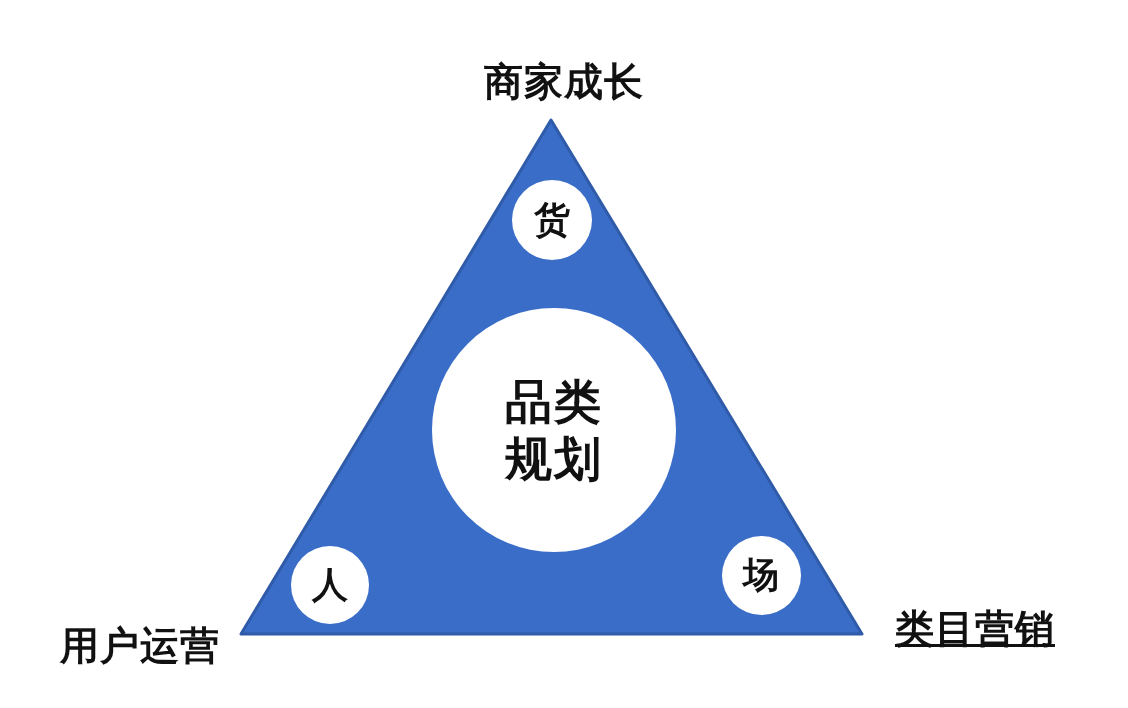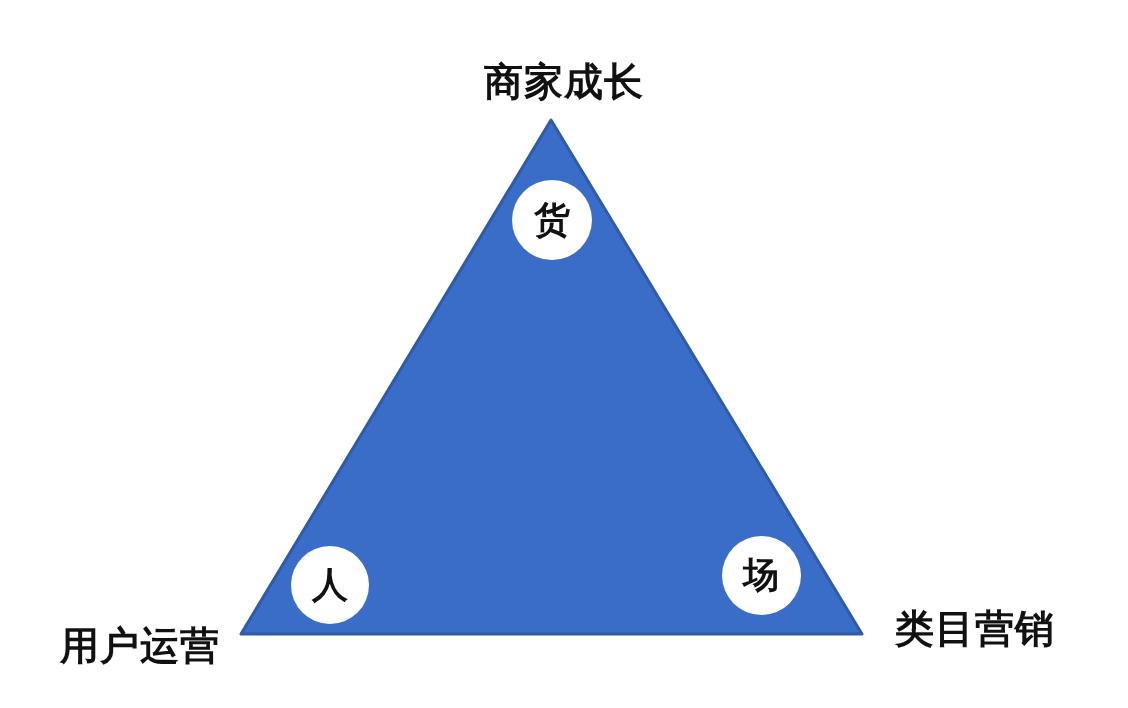--- a/index.html
+++ b/index.html
@@ -48,20 +48,21 @@
     width: 1128px;
     text-align: center;
   }
   #label-bottom-left {
     left: 60px;
     top: 626px;
   }
   #label-bottom-right {
     left: 895px;
     top: 609px;
+    text-decoration: underline;
   }
 
   
   .node-circle {
     position: absolute;
     border-radius: 50%;
     background: #ffffff;
     display: flex;
     align-items: center;
     justify-content: center;
@@ -131,14 +132,18 @@
   </div>
 
   <div class="node-circle node-small" id="node-ren" style="left: 291px; top: 546px; width: 78px; height: 78px;">
     <span class="node-glyph">人</span>
   </div>
 
   <div class="node-circle node-small" id="node-chang" style="left: 721.5px; top: 535.5px; width: 79px; height: 79px;">
     <span class="node-glyph">场</span>
   </div>
 
+  <div class="node-circle" id="node-center" style="left: 432px; top: 308px; width: 244px; height: 244px;">
+    <span class="center-line">品类</span>
+    <span class="center-line">规划</span>
+  </div>
 
 </div>
 
 </body></html>

